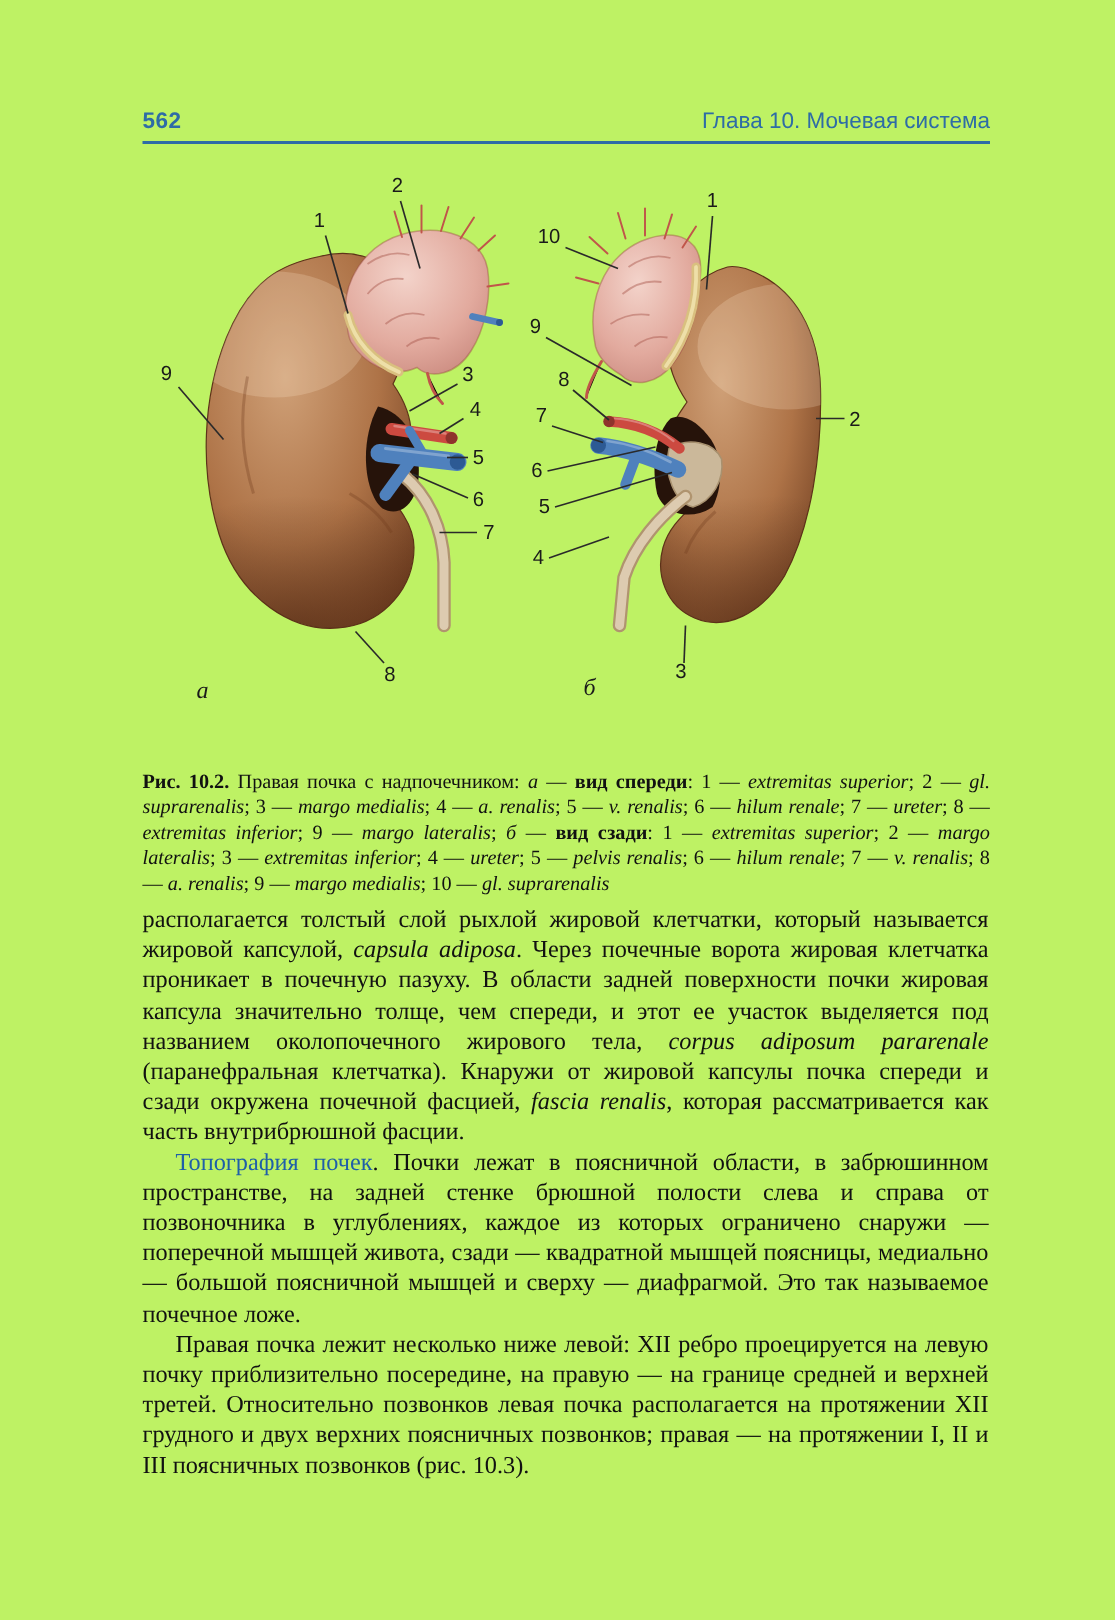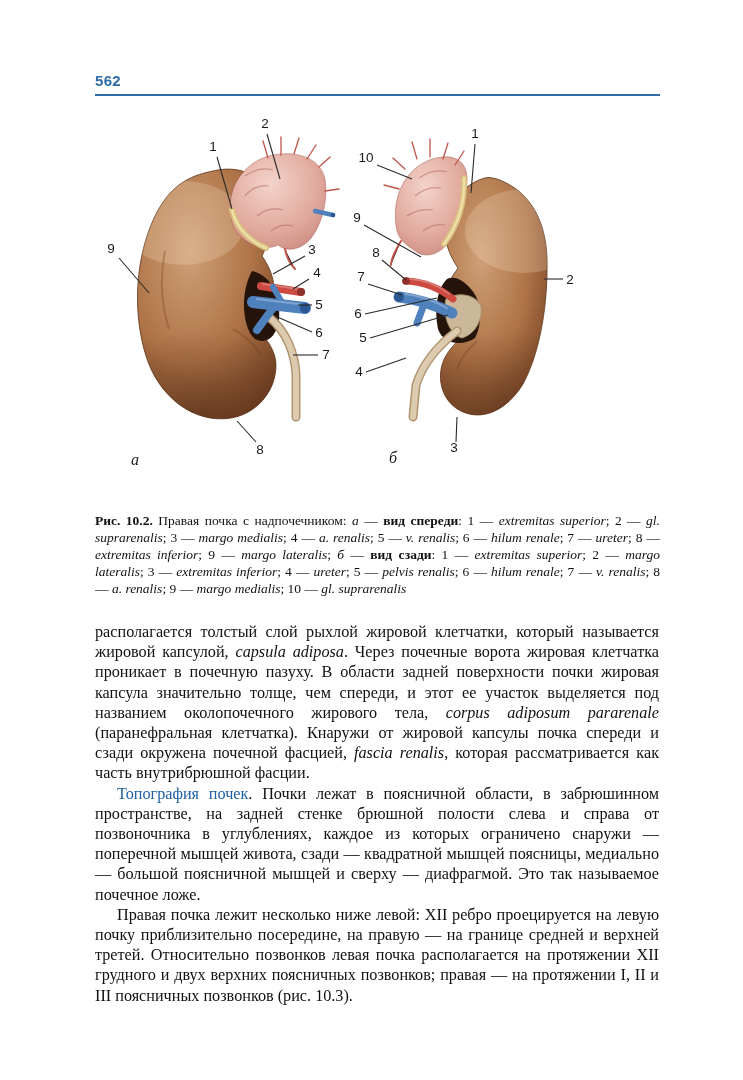--- a/index.html
+++ b/index.html
@@ -1,18 +1,18 @@
 <!DOCTYPE html>
 <html lang="ru"><head>
 <meta charset="utf-8">
 <style>
   html,body{margin:0;padding:0;background:#e8e8e8;}
   .page{
     position:relative;width:743px;height:1080px;margin:0 auto;
-    background:#ffffff;overflow:hidden;
+    background:#bef264;overflow:hidden;
     font-family:"Liberation Serif",serif;color:#141414;
   }
   
   .header{
     position:absolute;left:95px;top:72px;width:565px;
     display:flex;justify-content:space-between;align-items:flex-end;
     padding-bottom:5px;border-bottom:2px solid #2e6ca6;
     font-family:"Liberation Sans",sans-serif;font-size:15px;color:#2e6ca6;
   }
   .header .page-num{font-weight:bold;letter-spacing:.3px;}
@@ -24,35 +24,36 @@
   .leader{stroke:#2a2a2a;stroke-width:1.1;fill:none;}
   
   .caption{
     position:absolute;left:95px;top:498px;width:565px;
     font-size:13.5px;line-height:17px;text-align:justify;color:#111;
   }
   .caption .b{font-weight:bold;}
   
   .bodytext{
     position:absolute;left:95px;top:603px;width:564px;
-    font-size:16.2px;line-height:20.2px;text-align:justify;color:#111;margin-top:19px;
+    font-size:16.2px;line-height:20.2px;text-align:justify;color:#111;
   }
   .bodytext p{margin:0;}
   .bodytext p.indent{text-indent:22px;}
   .i{font-style:italic;}
   .b{font-weight:bold;}
   .hb{color:#1f5fa8;font-weight:normal;}
 </style>
 </head>
 <body>
 
 <div class="page">
 
   <div class="header">
     <span class="page-num">562</span>
+    <span class="chapter">Глава 10. Мочевая система</span>
   </div>
 
   <div class="figure-wrap">
   <svg width="580" height="392" viewBox="0 0 580 392">
     <defs>
       <radialGradient id="gK" cx="38%" cy="33%" r="82%">
         <stop offset="0%" stop-color="#cfa077"></stop>
         <stop offset="55%" stop-color="#ae7347"></stop>
         <stop offset="100%" stop-color="#6e3d20"></stop>
       </radialGradient>

